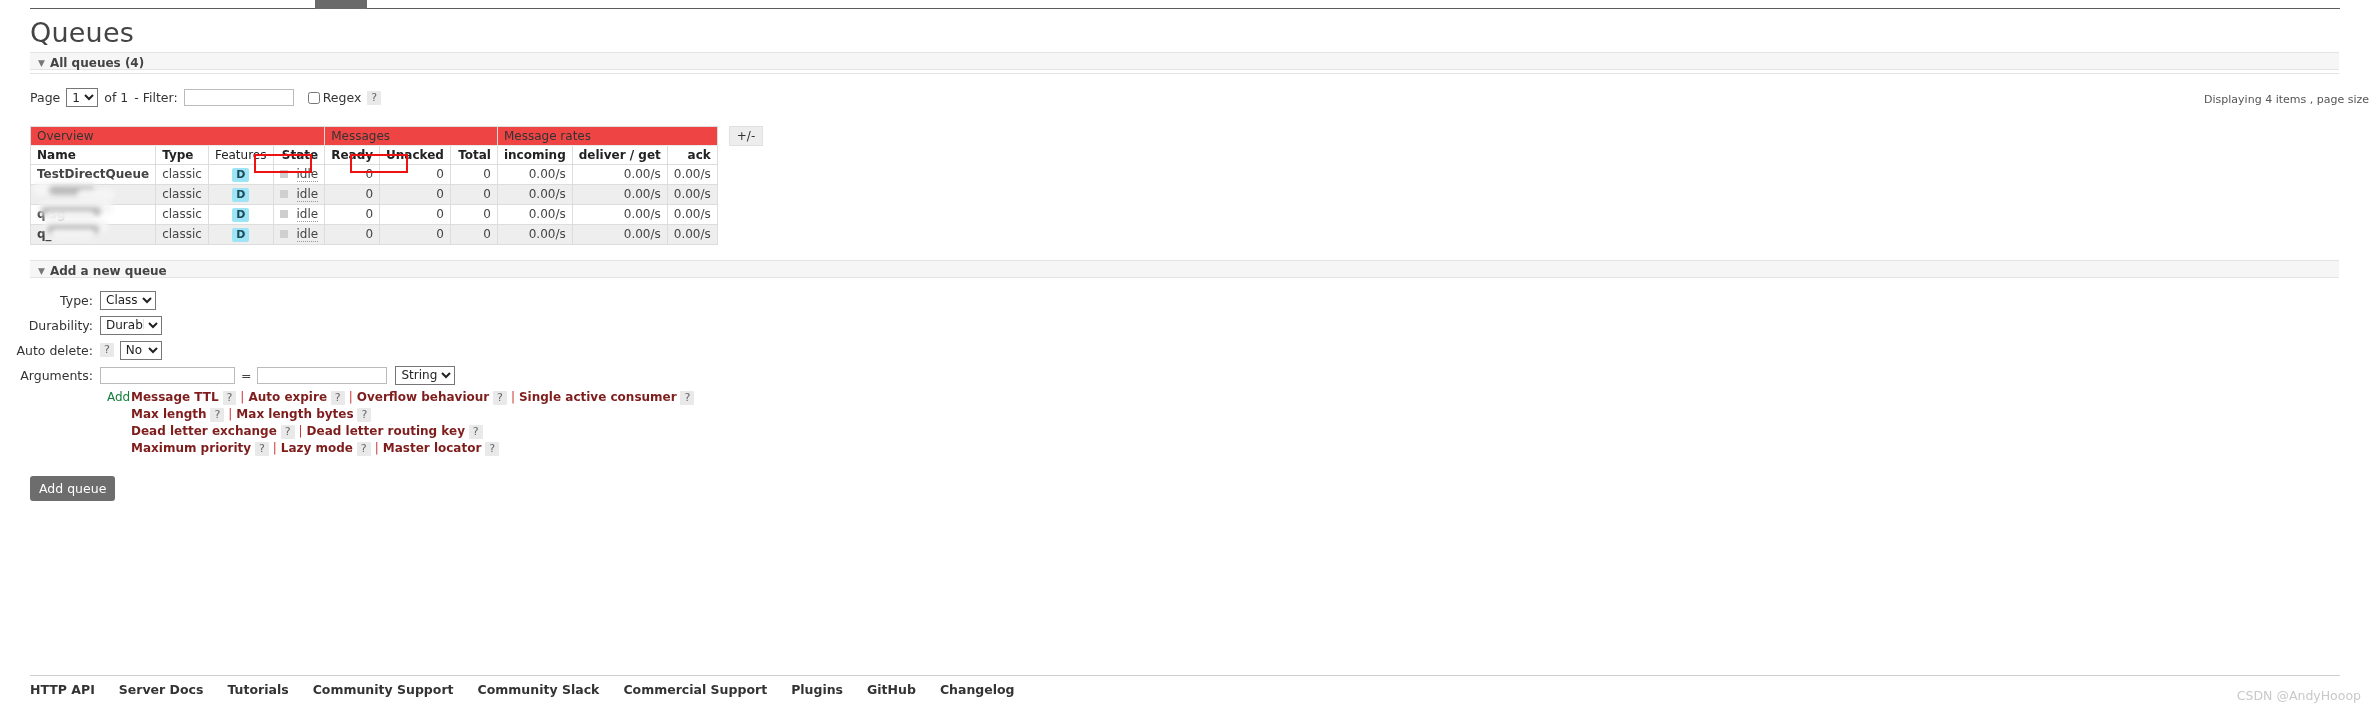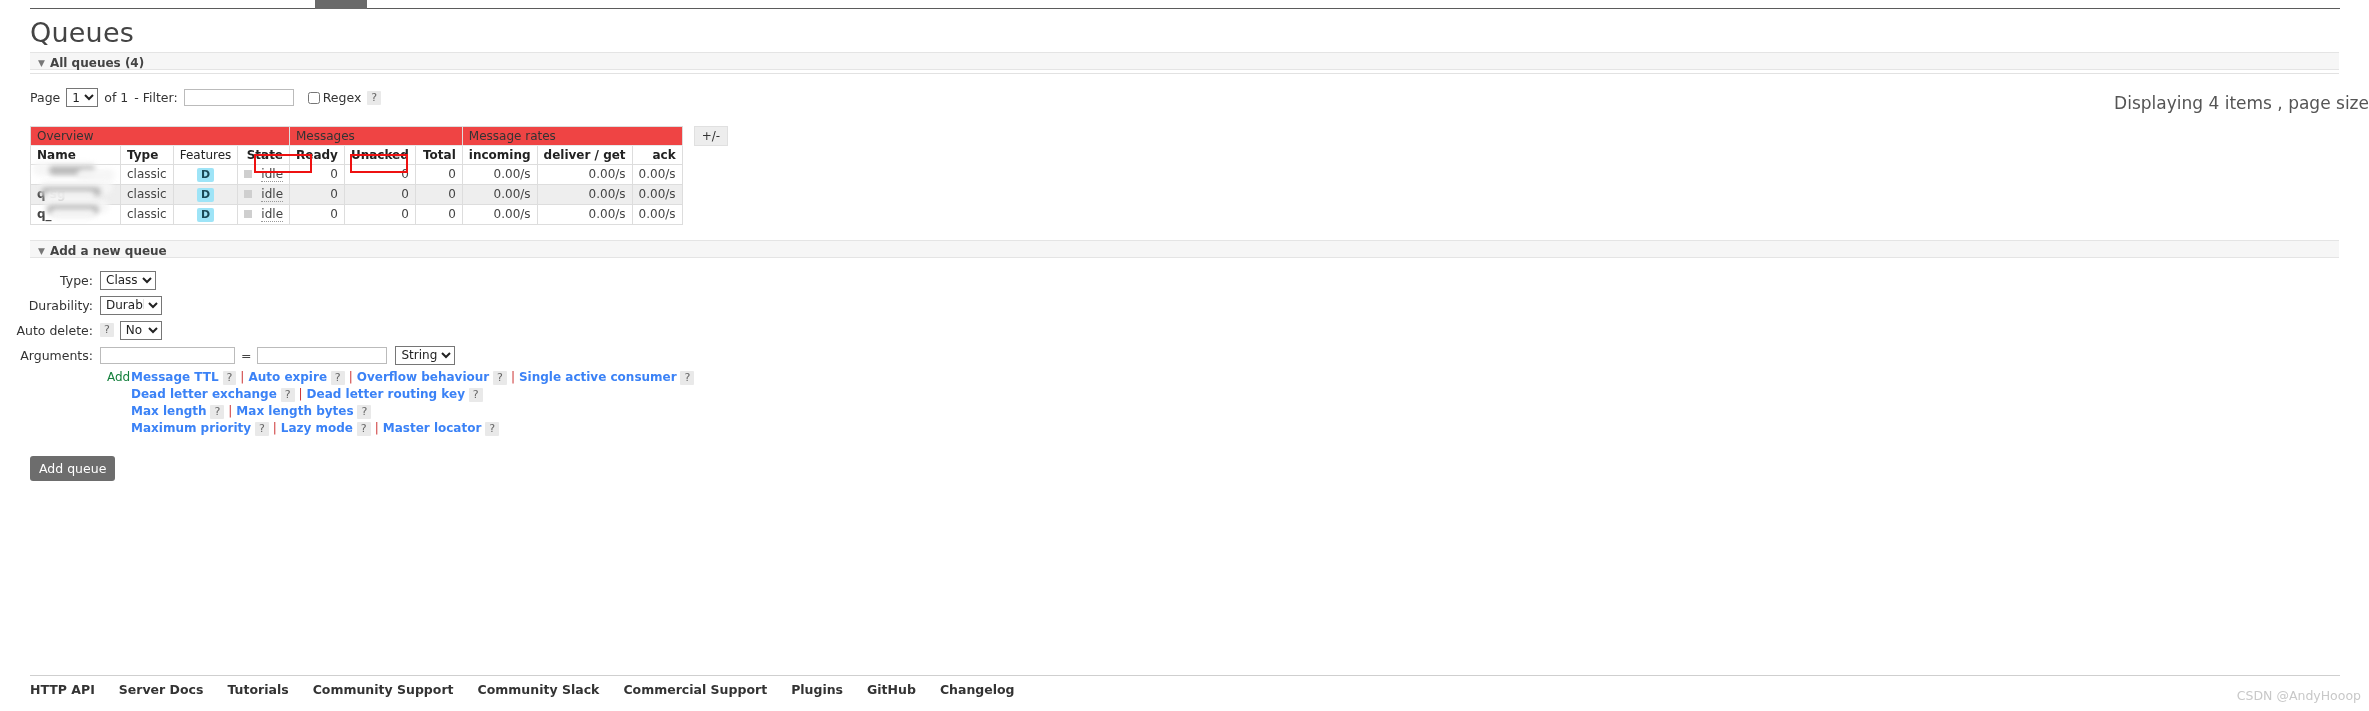--- a/index.html
+++ b/index.html
@@ -132,21 +132,21 @@
     font-size: 11px;
     line-height: 12px;
     padding: 1px 4px;
     border-radius: 1px;
     cursor: help;
   }
   .displaying {
     position: absolute;
     right: 0px;
     top: 84px;
-    font-size: 17px;
+    font-size: 11px;
     color: #555555;
     white-space: nowrap;
     overflow: hidden;
   }
 
   
   .table-wrap {
     margin: 18px 0 0 30px;
     display: flex;
     align-items: flex-start;
@@ -285,21 +285,21 @@
     line-height: 15px;
   }
   .arg-hints .add-lbl {
     color: #15803d;
     display: inline-block;
     width: 24px;
   }
   .arg-hints .grp { display: block; margin-bottom: 2px; }
   .arg-hints .grp.indent { margin-left: 24px; }
   .arg-hints b {
-    color: #3b82f6;
+    color: #7f1d1d;
     font-weight: bold;
     cursor: pointer;
   }
   .arg-hints .sep { color: #cc3333; margin: 0 4px; }
 
   .btn-add-queue {
     margin: 18px 0 0 30px;
     display: inline-block;
     background: #6d6d6d;
     color: #ffffff;
@@ -392,20 +392,38 @@
           <th class="num">Ready</th>
           <th class="num">Unacked</th>
           <th class="num">Total</th>
           <th class="rate">incoming</th>
           <th class="rate-dg">deliver / get</th>
           <th class="rate-ack">ack</th>
         </tr>
       </thead>
       <tbody>
 
+        <tr>
+          <td class="qname">
+            <span>TestDirectQueue</span>
+          </td>
+          <td class="qtype">classic</td>
+          <td class="qfeat">
+            <span class="badge-d">D</span>
+          </td>
+          <td class="qstate">
+            <span class="state-dot"></span><span class="state-link">idle</span>
+          </td>
+          <td class="num">0</td>
+          <td class="num">0</td>
+          <td class="num">0</td>
+          <td class="rate">0.00/s</td>
+          <td class="rate">0.00/s</td>
+          <td class="rate">0.00/s</td>
+        </tr>
 
         <tr>
           <td class="qname">
             <span></span>
             <span class="smudge" style="left:2px;  top:-3px; width:64px; height:14px;"></span>
             <span class="smudge gray" style="left:18px; top:1px;  width:46px; height:9px;"></span>
             <span class="smudge" style="left:46px; top:4px;  width:38px; height:12px;"></span>
           </td>
           <td class="qtype">classic</td>
           <td class="qfeat">
@@ -513,24 +531,24 @@
       <select class="mini" style="width:60px; margin-left:8px">
         <option>String</option>
       </select>
     </div>
 
     <div class="arg-hints">
       <span class="grp">
         <span class="add-lbl">Add</span><b>Message TTL</b> <span class="help">?</span><span class="sep">|</span><b>Auto expire</b> <span class="help">?</span><span class="sep">|</span><b>Overflow behaviour</b> <span class="help">?</span><span class="sep">|</span><b>Single active consumer</b> <span class="help">?</span>
       </span>
       <span class="grp indent">
-        <b>Dead letter exchange</b> <span class="help">?</span><span class="sep">|</span><b>Dead letter routing key</b> <span class="help">?</span>
+        <b>Max length</b> <span class="help">?</span><span class="sep">|</span><b>Max length bytes</b> <span class="help">?</span>
       </span>
       <span class="grp indent">
-        <b>Max length</b> <span class="help">?</span><span class="sep">|</span><b>Max length bytes</b> <span class="help">?</span>
+        <b>Dead letter exchange</b> <span class="help">?</span><span class="sep">|</span><b>Dead letter routing key</b> <span class="help">?</span>
       </span>
       <span class="grp indent">
         <b>Maximum priority</b> <span class="help">?</span><span class="sep">|</span><b>Lazy mode</b> <span class="help">?</span><span class="sep">|</span><b>Master locator</b> <span class="help">?</span>
       </span>
     </div>
 
   </div>
 
   <button class="btn-add-queue">Add queue</button>
 

